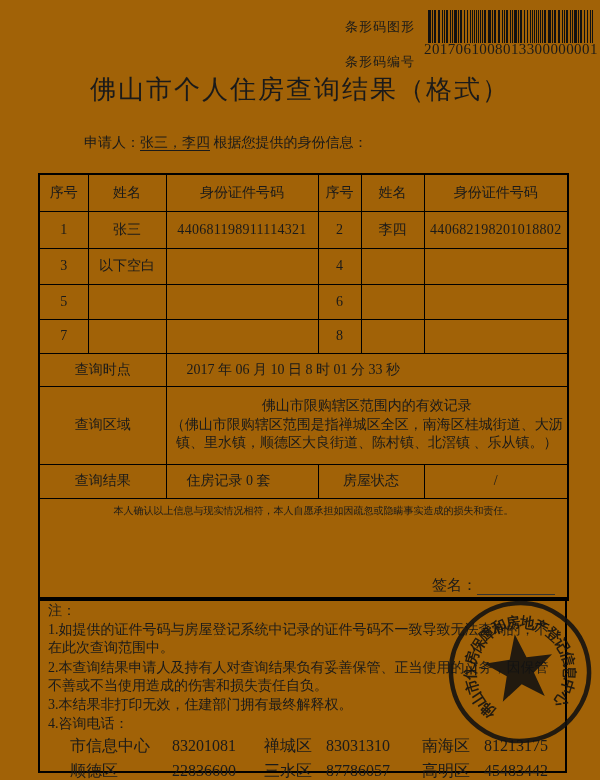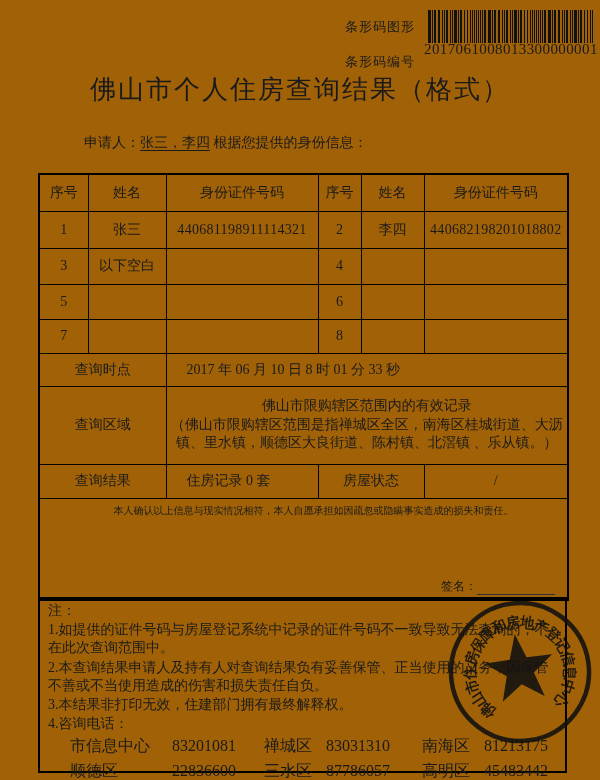--- a/index.html
+++ b/index.html
@@ -23,21 +23,21 @@
   table.main{position:absolute;left:38px;top:173px;width:529px;
     border-collapse:collapse;table-layout:fixed;border:2px solid #000;}
   table.main th,table.main td{
     border:1px solid #000;font-size:14px;font-weight:normal;
     text-align:center;padding:0 3px;overflow:hidden;margin-left:9px;}
   table.main .lft{text-align:left;padding-left:20px;}
   .idnum{letter-spacing:.3px;}
   .area-val{text-align:left;padding:2px 8px;line-height:1.35;}
   td.confirm-cell{vertical-align:top;position:relative;text-align:left;height:100px;}
   .confirm-text{margin:4px 8px;text-indent:2em;line-height:1.55;font-size:10px;}
-  .sig{position:absolute;right:12px;bottom:4px;font-size:12px;display:flex;align-items:flex-end;}
+  .sig{position:absolute;right:12px;bottom:4px;font-size:15px;display:flex;align-items:flex-end;}
   .sig-line{display:inline-block;width:78px;height:15px;border-bottom:1px solid #333;}
   
   .notes{position:absolute;left:38px;top:597px;width:529px;height:176px;
     box-sizing:border-box;border:2px solid #000;padding:3px 8px 0 8px;
     font-size:14px;line-height:1.3;}
   .notes p{margin:0 0 1px 0;}
   .phones{margin:3px 0 0 22px;display:grid;
     grid-template-columns:102px 92px 62px 96px 62px 90px;row-gap:4px;font-size:16px;}
   
   .stamp{position:absolute;left:444px;top:596px;opacity:.88;transform:rotate(-8deg);}

